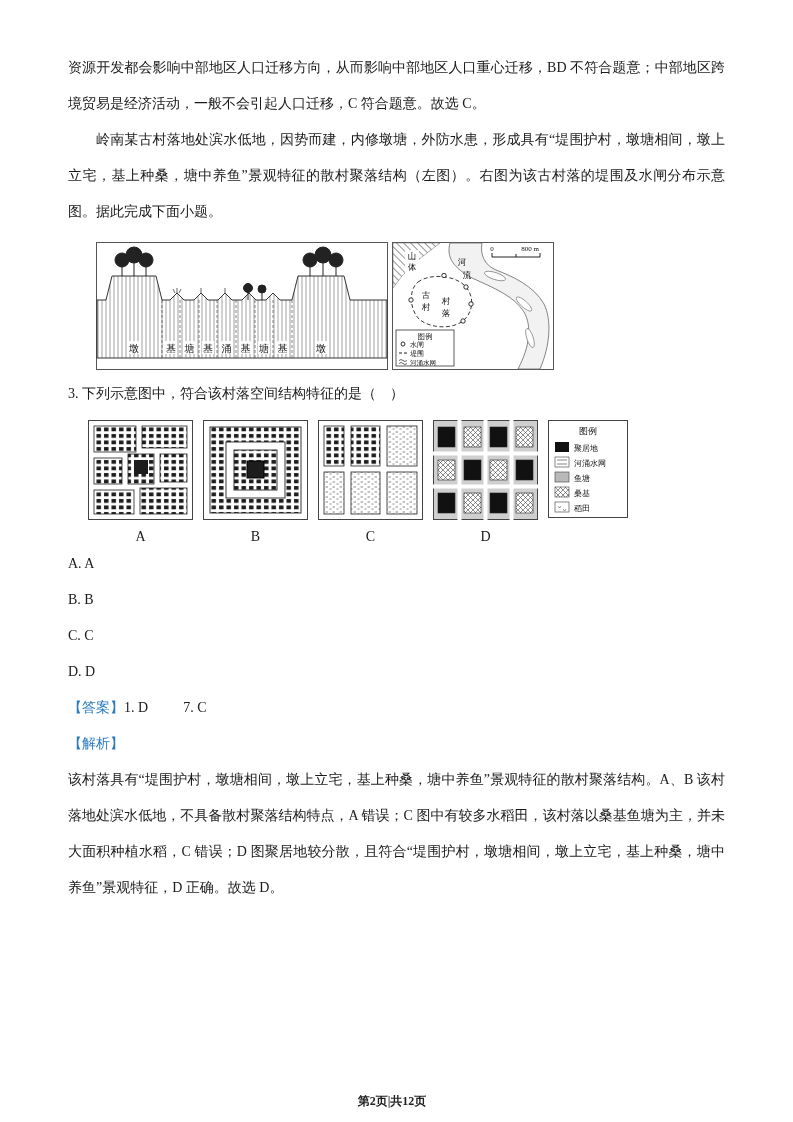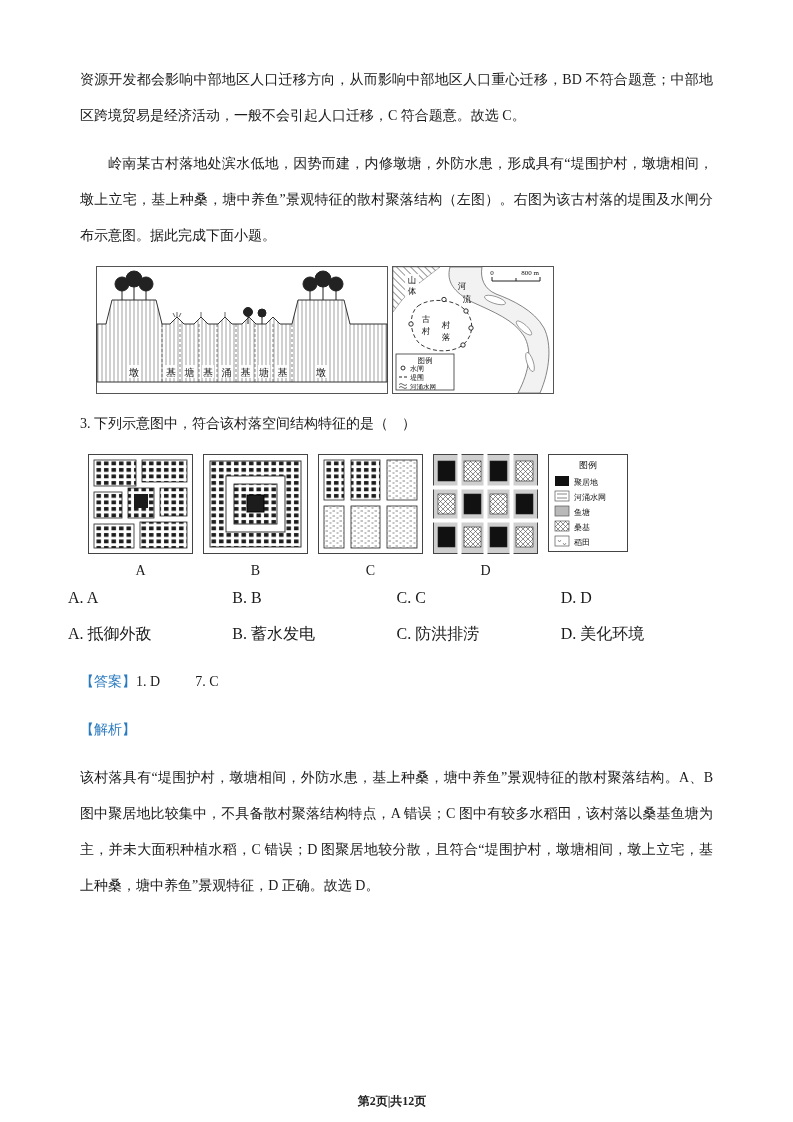--- a/index.html
+++ b/index.html
@@ -6,29 +6,29 @@
   body{
     width:793px;height:1122px;background:#ffffff;
     font-family:"Liberation Serif","DejaVu Serif",serif;
   }
   .page{
     position:relative;width:793px;height:1122px;overflow:hidden;
     background:#fff;padding:50px 68px 0 68px;box-sizing:border-box;
     color:#1a1a1a;
   }
   p.body{
-    margin:12px;font-size:14px;line-height:36px;text-align:justify;
+    margin:0;font-size:14px;line-height:36px;text-align:justify;
   }
   .indent{text-indent:2em;}
   .blue{color:var(--blue,#2B7BBF);}
   .fig1-row{display:flex;align-items:flex-start;gap:4px;margin:12px 0 6px 28px;}
   .fig2-row{display:flex;align-items:flex-start;gap:10px;margin:8px 0 0 20px;}
   .fig2-item{display:flex;flex-direction:column;align-items:center;}
   .fig2-label{font-size:14px;margin-top:8px;line-height:18px;}
-  .options-row{display:flex;font-size:16px;line-height:36px;}
+  .options-row{display:flex;font-size:14px;line-height:36px;flex-direction:column;}
   .options-row span{display:block;width:25%;}
   .ans-gap{margin-left:2.5em;}
   .footer{
     position:absolute;left:0;right:9px;bottom:12px;text-align:center;
     font-size:12px;font-weight:bold;color:#222;
   }
   svg{display:block;}
   svg text{font-family:"Liberation Serif","DejaVu Serif",serif;fill:#111;}
 </style>
 </head>
@@ -274,28 +274,22 @@
   </div>
 
   <div class="options-row">
     <span>A. A</span>
     <span>B. B</span>
     <span>C. C</span>
     <span>D. D</span>
   </div>
 
 
-  <div class="options-row">
-    <span>A. 抵御外敌</span>
-    <span>B. 蓄水发电</span>
-    <span>C. 防洪排涝</span>
-    <span>D. 美化环境</span>
-  </div>
 
   <p class="body"><span class="blue">【答案】</span><span>1. D</span><span class="ans-gap">7. C</span></p>
 
   <p class="body"><span class="blue">【解析】</span></p>
 
-  <p class="body">该村落具有“堤围护村，墩塘相间，外防水患，基上种桑，塘中养鱼”景观特征的散村聚落结构。A、B 图中聚居地比较集中，不具备散村聚落结构特点，A 错误；C 图中有较多水稻田，该村落以桑基鱼塘为主，并未大面积种植水稻，C 错误；D 图聚居地较分散，且符合“堤围护村，墩塘相间，墩上立宅，基上种桑，塘中养鱼”景观特征，D 正确。故选 D。</p>
+  <p class="body">该村落具有“堤围护村，墩塘相间，墩上立宅，基上种桑，塘中养鱼”景观特征的散村聚落结构。A、B 该村落地处滨水低地，不具备散村聚落结构特点，A 错误；C 图中有较多水稻田，该村落以桑基鱼塘为主，并未大面积种植水稻，C 错误；D 图聚居地较分散，且符合“堤围护村，墩塘相间，墩上立宅，基上种桑，塘中养鱼”景观特征，D 正确。故选 D。</p>
 
 
   <div class="footer">第2页|共12页</div>
 </div>
 
 </body></html>

